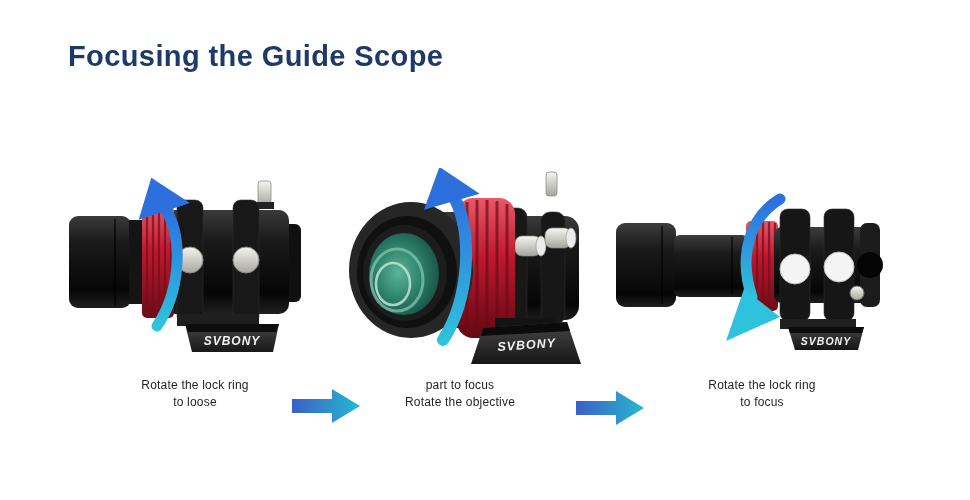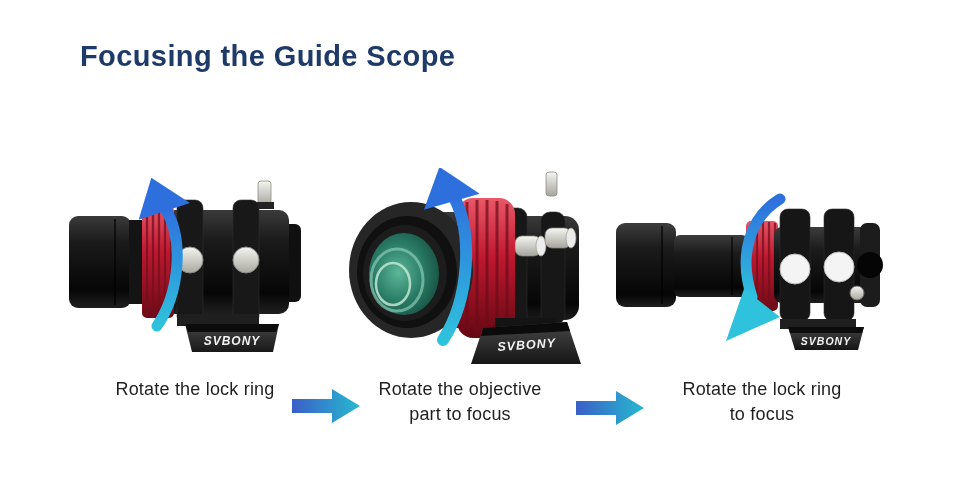--- a/index.html
+++ b/index.html
@@ -1,30 +1,30 @@
 <!DOCTYPE html>
 <html><head>
 <meta charset="utf-8">
 <style>
   html,body{margin:0;padding:0;background:#ffffff;}
   .canvas{
     position:relative;width:970px;height:500px;background:#ffffff;overflow:hidden;
     font-family:"Liberation Sans", sans-serif;
   }
   .page-title{
-    position:absolute;left:80px;top:40px;
+    position:absolute;left:68px;top:40px;
     font-size:29px;font-weight:bold;letter-spacing:0.4px;color:#1e3a68;
   }
   .figure{position:absolute;}
   .fig-1{left:65px;top:176px;}
   .fig-2{left:345px;top:168px;}
   .fig-3{left:612px;top:193px;}
   .caption{
     position:absolute;top:377px;text-align:center;
-    font-size:18px;line-height:1.38;color:#1f1f1f;letter-spacing:0.2px;font-weight:400;
+    font-size:12px;line-height:1.38;color:#1f1f1f;letter-spacing:0.2px;font-weight:400;
   }
   .cap-1{left:78px;width:234px;}
   .cap-2{left:348px;width:224px;}
   .cap-3{left:648px;width:228px;}
   .step-arrow{position:absolute;width:70px;height:40px;}
   .sa-1{left:292px;top:386px;}
   .sa-2{left:576px;top:388px;}
   svg{display:block;}
   .brand-text{
     font-family:"Liberation Sans", sans-serif;
@@ -239,24 +239,25 @@
       </g>
       <g>
         <path d="M 168,6 C 138,24 126,62 140,104" stroke="url(#g3rot)" stroke-width="11" fill="none" stroke-linecap="round"></path>
         <polygon points="114,148 132,96 168,124" fill="#2fc2dc"></polygon>
       </g>
     </svg>
   </div>
 
   <div class="caption cap-1">
     <div>Rotate the lock ring</div>
+    <div>to loose</div>
   </div>
   <div class="caption cap-2">
+    <div>part to focus</div>
     <div>Rotate the objective</div>
-    <div>part to focus</div>
   </div>
   <div class="caption cap-3">
     <div>Rotate the lock ring</div>
     <div>to focus</div>
   </div>
 
   <svg class="step-arrow sa-1" viewBox="0 0 70 40">
     <defs>
       <linearGradient id="sa1" x1="0" y1="0" x2="1" y2="0">
         <stop offset="0" stop-color="#3a5fc8"></stop>

